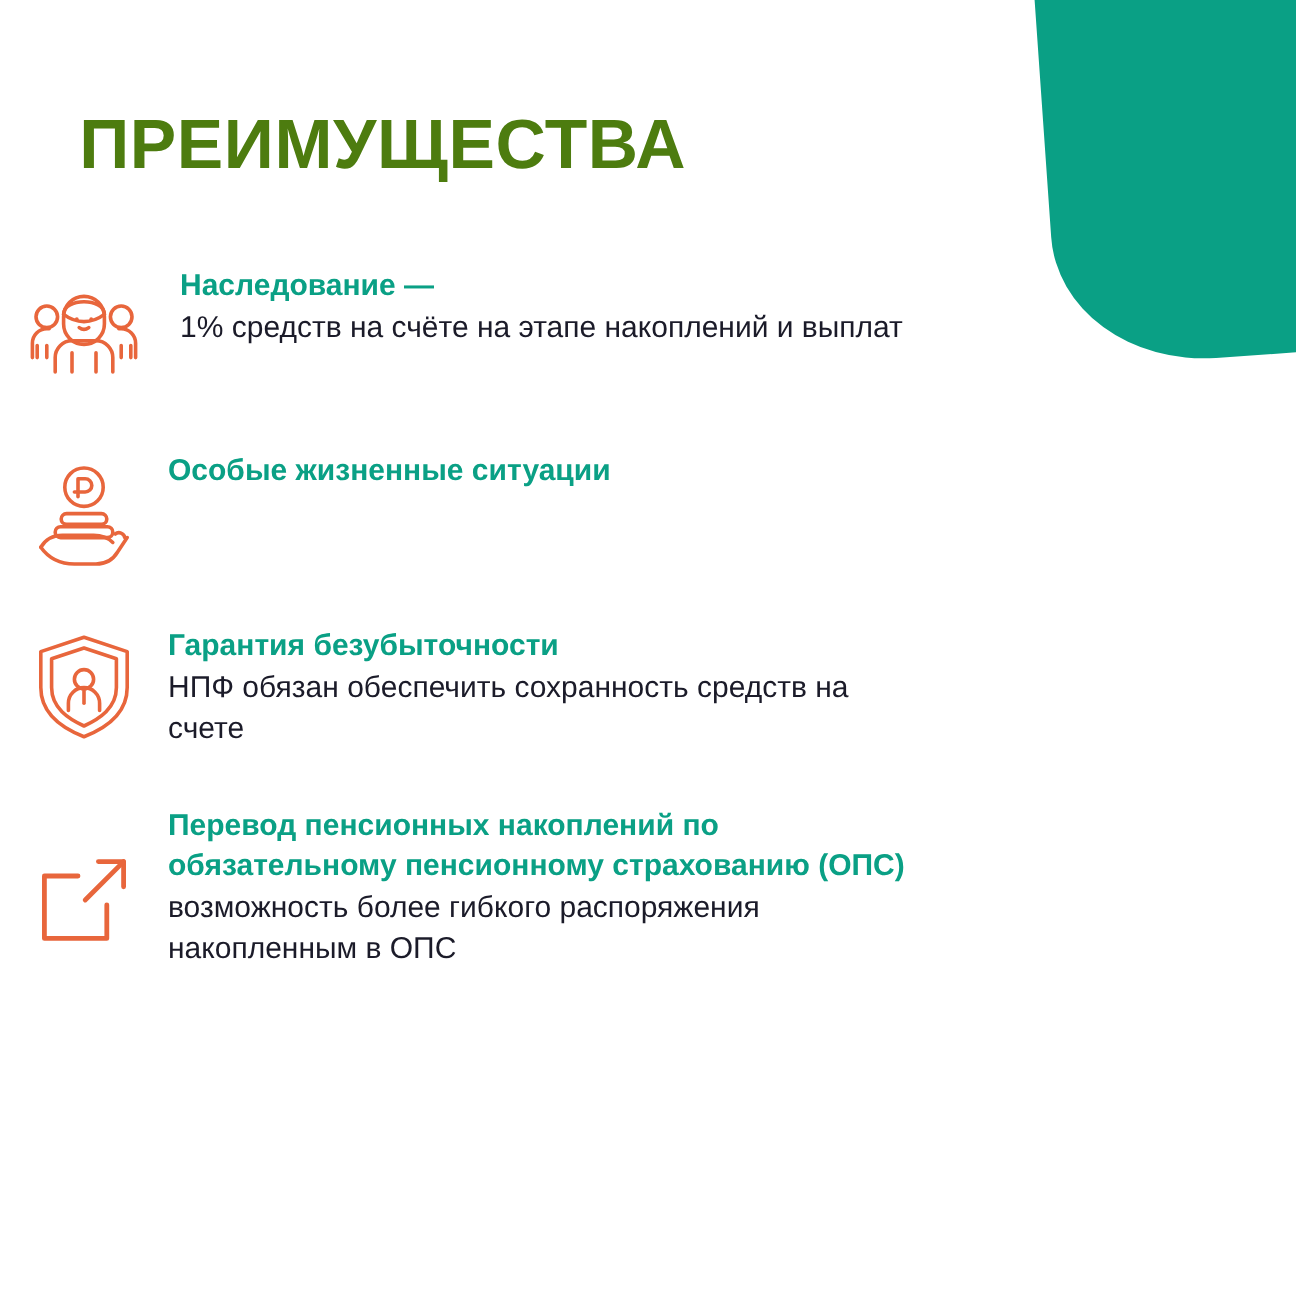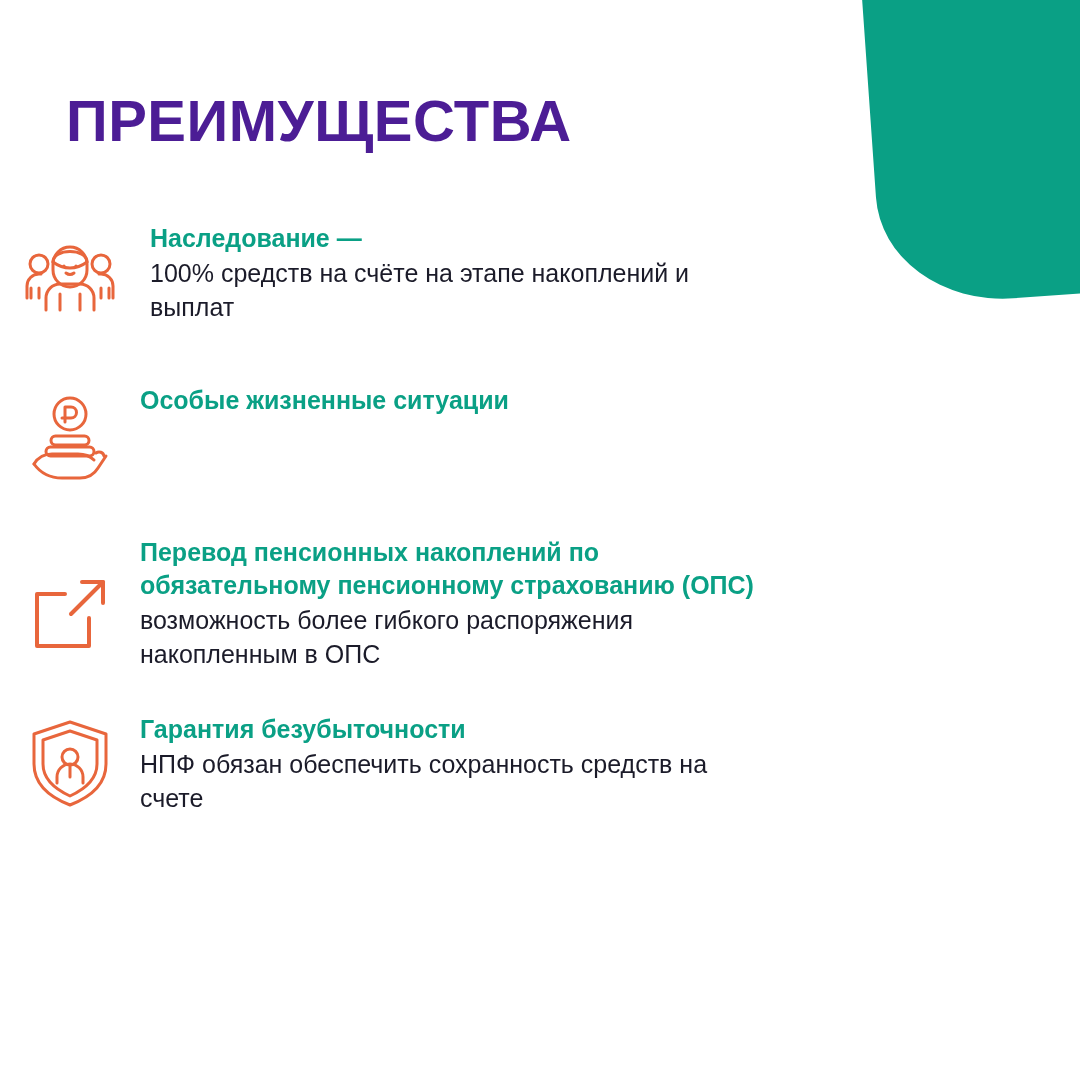--- a/index.html
+++ b/index.html
@@ -39,21 +39,21 @@
     border-bottom: 0 solid transparent;
   }
 
   .page-title {
     position: absolute;
     top: 52px;
     left: 66px;
     font-size: 58px;
     font-weight: bold;
     letter-spacing: 0.5px;
-    color: #4c1d95;
+    color: #4d7c0f;
     line-height: 1.05;
   }
 
   .items {
     position: absolute;
     top: 222px;
     left: 0;
     width: 908px;
   }
 
@@ -129,21 +129,21 @@
         <path d="M31 26 q8 6 17 6 q9 0 17 -6"></path>
         <circle cx="42" cy="30" r="1.6" fill="#e8663c" stroke="none"></circle>
         <circle cx="54" cy="30" r="1.6" fill="#e8663c" stroke="none"></circle>
         <path d="M44 37 q4 3 8 0"></path>
         <path d="M24 74 v-12 a14 14 0 0 1 14 -14 h20 a14 14 0 0 1 14 14 v12"></path>
         <path d="M38 74 v-16 M58 74 v-16"></path>
       </svg>
     </div>
     <div class="item-body">
       <p class="item-heading">Наследование —</p>
-      <p class="item-text">100% средств на счёте на этапе накоплений и выплат</p>
+      <p class="item-text">1% средств на счёте на этапе накоплений и выплат</p>
     </div>
   </div>
 
   <div class="item item-2">
     <div class="item-icon">
       <svg width="92" height="94" viewBox="0 0 92 94" fill="none" stroke="#e8663c" stroke-width="3" stroke-linecap="round" stroke-linejoin="round">
 
         <circle cx="46" cy="20" r="16"></circle>
         <path d="M41 28 v-15 h6 a5.5 5.5 0 0 1 0 11 h-9"></path>
 
@@ -153,43 +153,43 @@
         <path d="M10 70 q6 -10 18 -10 h26 q10 0 16 6"></path>
         <path d="M10 70 q10 14 28 14 h18 q12 0 18 -10 l8 -12"></path>
         <path d="M80 62 a5 5 0 0 0 -8 -3"></path>
       </svg>
     </div>
     <div class="item-body">
       <p class="item-heading">Особые жизненные ситуации</p>
     </div>
   </div>
 
-  <div class="item item-4">
-    <div class="item-icon">
-      <svg width="86" height="80" viewBox="0 0 86 80" fill="none" stroke="#e8663c" stroke-width="4" stroke-linecap="round" stroke-linejoin="round">
-        <path d="M55 8 H76 V29"></path>
-        <path d="M76 8 L44 40"></path>
-        <path d="M62 44 v28 H10 V20 h28"></path>
-      </svg>
-    </div>
-    <div class="item-body">
-      <p class="item-heading">Перевод пенсионных накоплений по обязательному пенсионному страхованию (ОПС)</p>
-      <p class="item-text">возможность более гибкого распоряжения накопленным в ОПС</p>
-    </div>
-  </div>
-
   <div class="item item-3">
     <div class="item-icon">
       <svg width="88" height="92" viewBox="0 0 88 92" fill="none" stroke="#e8663c" stroke-width="3" stroke-linecap="round" stroke-linejoin="round">
         <path d="M44 5 L80 17 v30 c0 22 -18 34 -36 41 C26 81 8 69 8 47 V17 z"></path>
         <path d="M44 14 L71 23 v24 c0 17 -14 26 -27 32 C31 73 17 64 17 47 V23 z"></path>
         <circle cx="44" cy="40" r="8"></circle>
         <path d="M31 66 v-6 a13 13 0 0 1 26 0 v6"></path>
         <path d="M44 48 v12"></path>
       </svg>
     </div>
     <div class="item-body">
       <p class="item-heading">Гарантия безубыточности</p>
       <p class="item-text">НПФ обязан обеспечить сохранность средств на счете</p>
     </div>
   </div>
 
+  <div class="item item-4">
+    <div class="item-icon">
+      <svg width="86" height="80" viewBox="0 0 86 80" fill="none" stroke="#e8663c" stroke-width="4" stroke-linecap="round" stroke-linejoin="round">
+        <path d="M55 8 H76 V29"></path>
+        <path d="M76 8 L44 40"></path>
+        <path d="M62 44 v28 H10 V20 h28"></path>
+      </svg>
+    </div>
+    <div class="item-body">
+      <p class="item-heading">Перевод пенсионных накоплений по обязательному пенсионному страхованию (ОПС)</p>
+      <p class="item-text">возможность более гибкого распоряжения накопленным в ОПС</p>
+    </div>
+  </div>
+
 </div>
 
 </body></html>

